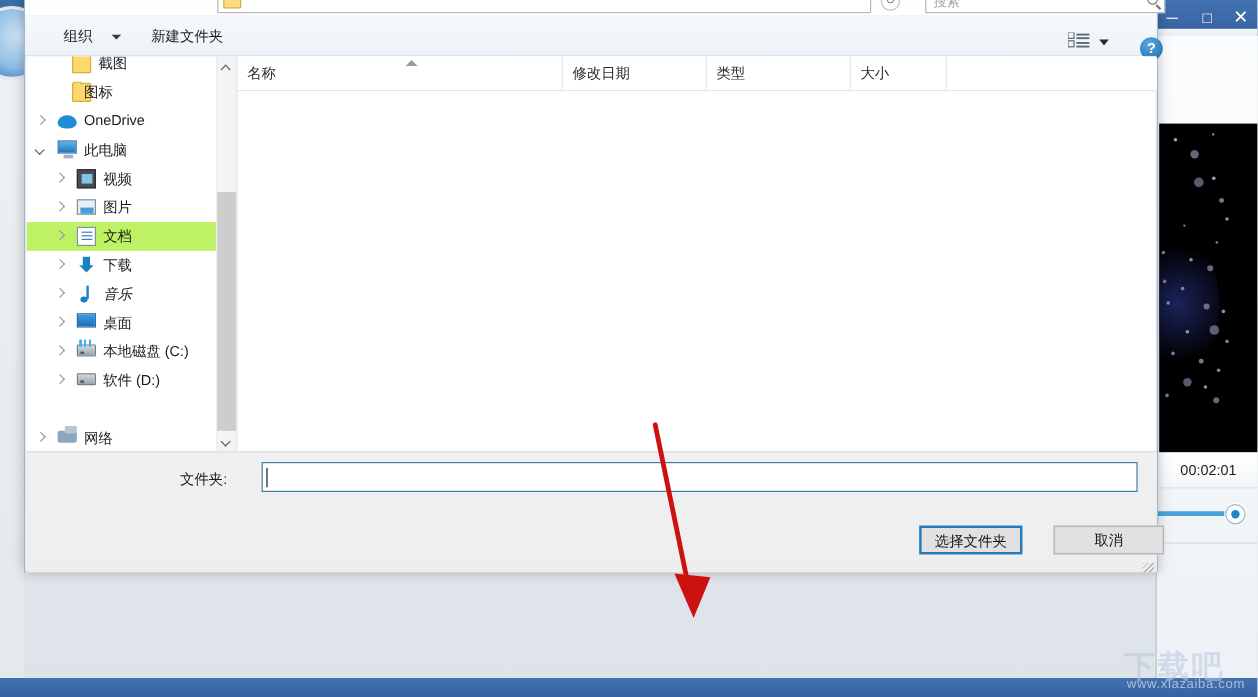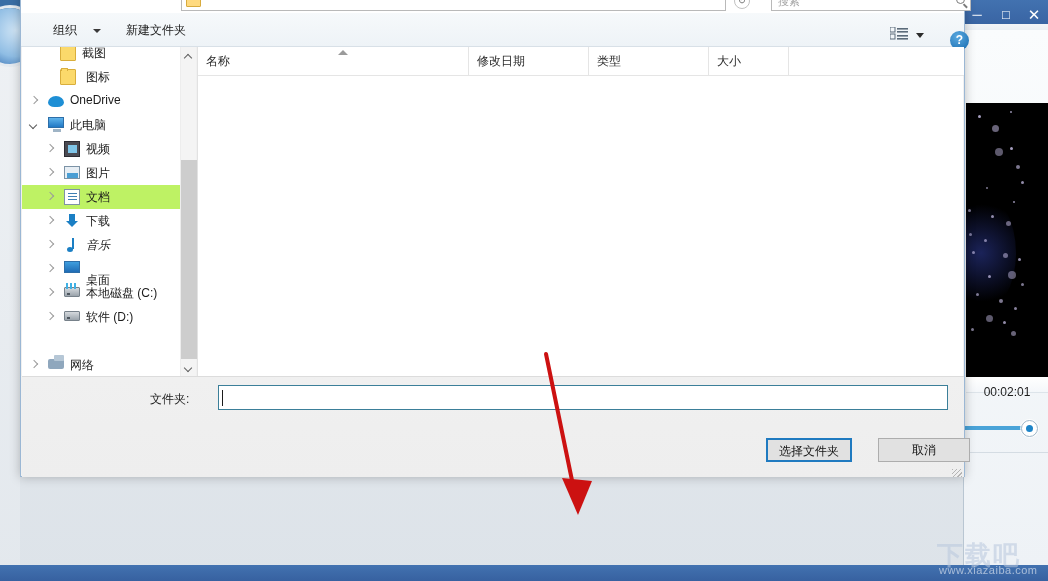--- a/index.html
+++ b/index.html
@@ -29,21 +29,21 @@
 
   
   #preview-pane{position:absolute;left:963px;top:30px;width:85px;height:535px;
     background:linear-gradient(180deg,#fafcfd 0%,#eef2f6 100%);
     border-left:1px solid #b9c6d2;box-sizing:border-box;}
   #preview-video{position:absolute;left:966px;top:103px;width:82px;height:274px;
     background:#000;overflow:hidden;}
   .star{position:absolute;border-radius:50%;background:#cfc6ef;}
   #preview-nebula{position:absolute;left:-20px;top:90px;width:70px;height:120px;border-radius:50%;
     background:radial-gradient(circle,#1b2359 0%,rgba(10,12,40,0) 70%);}
-  #preview-time-wrap{position:absolute;left:966px;top:377px;width:82px;height:16px;
+  #preview-time-wrap{position:absolute;left:966px;top:377px;width:82px;height:30px;
     background:linear-gradient(180deg,#ffffff,#f4f7fa);
     border-bottom:1px solid #dde4ea;box-sizing:border-box;}
   #preview-time{font-size:12px;color:#1c1c1c;text-align:center;line-height:30px;
     font-family:"Liberation Sans",sans-serif;}
   #preview-seek-wrap{position:absolute;left:963px;top:415px;width:85px;height:26px;}
   #preview-seek-track{position:absolute;left:0;top:11px;width:67px;height:4px;background:#4aa3d8;border-radius:2px;}
   #preview-seek-knob{position:absolute;left:58px;top:5px;width:15px;height:15px;border-radius:50%;
     background:#fff;border:1px solid #9fb6c8;box-shadow:0 0 0 1px rgba(255,255,255,.8);}
   #preview-seek-knob:after{content:"";position:absolute;left:4px;top:4px;width:7px;height:7px;border-radius:50%;background:#1d84c8;}
   #preview-sep{position:absolute;left:963px;top:452px;width:85px;height:1px;background:#d4dce3;}
@@ -280,21 +280,21 @@
     <div id="help-btn">?</div>
   </div>
 
   <div id="nav-pane">
       <div class="tree-item" style="top: -6px;">
         <span class="titem-icon ic-folder" style="left: 38px;"></span>
         <span class="titem-label" style="left: 60px;">截图</span>
       </div>
       <div class="tree-item" style="top: 18px;">
         <span class="titem-icon ic-folder" style="left: 38px;"></span>
-        <span class="titem-label" style="left: 64px;">图标</span>
+        <span class="titem-label" style="left: 48px;">图标</span>
       </div>
       <div class="tree-item" style="top: 42px; padding-left: 24px;">
         <span class="chev" style="left: 8px;"></span>
         <span class="titem-icon ic-cloud" style="left: 26px;"></span>
         <span class="titem-label" style="left: 48px;">OneDrive</span>
       </div>
       <div class="tree-item" style="top: 66px;">
         <span class="chev open" style="left: 8px;"></span>
         <span class="titem-icon ic-pc" style="left: 26px;"></span>
         <span class="titem-label" style="left: 48px;">此电脑</span>
@@ -320,21 +320,21 @@
         <span class="titem-label" style="left: 64px;">下载</span>
       </div>
       <div class="tree-item" style="top: 186px; font-style: italic;">
         <span class="chev" style="left: 24px;"></span>
         <span class="titem-icon ic-music" style="left: 42px;"></span>
         <span class="titem-label" style="left: 64px;">音乐</span>
       </div>
       <div class="tree-item" style="top: 210px;">
         <span class="chev" style="left: 24px;"></span>
         <span class="titem-icon ic-desktop" style="left: 42px;"></span>
-        <span class="titem-label" style="left: 64px; margin-top: 11px;">桌面</span>
+        <span class="titem-label" style="left: 64px;">桌面</span>
       </div>
       <div class="tree-item" style="top: 234px;">
         <span class="chev" style="left: 24px;"></span>
         <span class="titem-icon ic-drive ic-drive-sys" style="left: 42px;"></span>
         <span class="titem-label" style="left: 64px;">本地磁盘 (C:)</span>
       </div>
       <div class="tree-item" style="top: 258px;">
         <span class="chev" style="left: 24px;"></span>
         <span class="titem-icon ic-drive" style="left: 42px;"></span>
         <span class="titem-label" style="left: 64px;">软件 (D:)</span>

